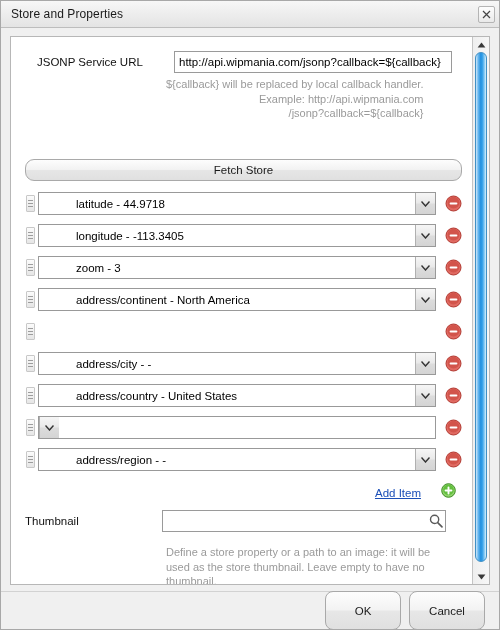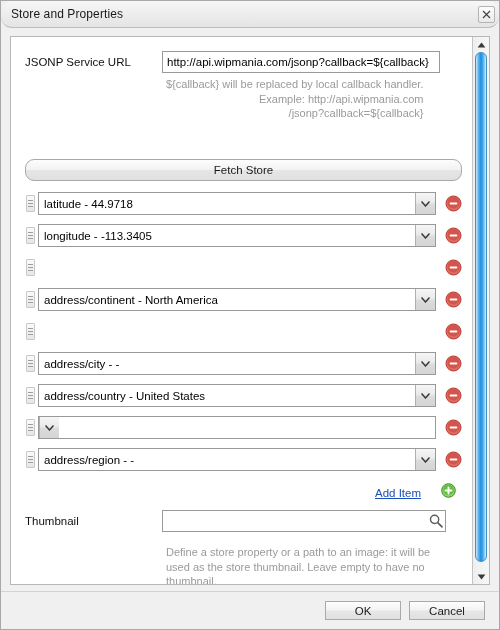--- a/index.html
+++ b/index.html
@@ -23,21 +23,20 @@
   #titlebar {
     height: 27px;
     box-sizing: border-box;
     background: linear-gradient(to bottom, #f7f7f7 0%, #ededed 50%, #e4e4e4 100%);
     border-bottom: 1px solid #bdbdbd;
     display: flex;
     align-items: center;
     padding: 0 4px 0 10px;
     position: relative;
     flex: none;
-    border-radius: 11px;
   }
   #title-text {
     font-size: 12px;
     color: #1a1a1a;
     letter-spacing: .1px;
   }
   #close-btn {
     margin-left: auto;
     width: 17px; height: 17px;
     box-sizing: border-box;
@@ -63,21 +62,21 @@
     box-sizing: border-box;
     background: #fff;
     border: 1px solid #b7b7b7;
     position: relative;
     overflow: hidden;
     display: flex;
   }
   #content {
     flex: 1 1 auto;
     box-sizing: border-box;
-    padding: 14px 0 0 0;
+    padding: 14px 0 0 12px;
     overflow: hidden;
     position: relative;
   }
   .label {
     font-size: 11.5px;
     color: #111;
     position: absolute;
     left: 14px;
   }
   
@@ -152,20 +151,21 @@
   }
   .combo-text {
     flex: 1 1 auto;
     display: flex;
     align-items: center;
     padding-left: 5px;
     font-size: 11.5px;
     color: #000;
     white-space: nowrap;
     overflow: hidden;
+    margin-left: 32px;
   }
   .combo-arrow {
     flex: none;
     width: 19px;
     border-left: 1px solid #b0b0b0;
     background: linear-gradient(to bottom, #f6f6f6 0%, #e9e9e9 48%, #dcdcdc 52%, #d4d4d4 100%);
     display: flex; align-items: center; justify-content: center;
     cursor: pointer;
   }
   .combo-arrow svg { display: block; }
@@ -249,24 +249,24 @@
     box-sizing: border-box;
     border-top: 1px solid #d2d2d2;
     background: #f0f0f0;
     display: flex;
     align-items: center;
     justify-content: flex-end;
     gap: 8px;
     padding: 0 14px;
   }
   .dlg-btn {
-    width: 76px; height: 19px;
+    width: 76px; height: 39px;
     box-sizing: border-box;
     border: 1px solid #a9a9a9;
-    border-radius: 0;
+    border-radius: 8px;
     background: linear-gradient(to bottom, #fdfdfd 0%, #f3f3f3 48%, #e7e7e7 52%, #e0e0e0 100%);
     font-family: "Liberation Sans", sans-serif;
     font-size: 11.5px;
     color: #1a1a1a;
     cursor: pointer;
   }
 </style>
 </head>
 <body>
 
@@ -344,20 +344,28 @@
                 </svg>
             </div>
           </div>
 
           <div class="prop-row">
             <div class="grip">
                 <i></i>
                 <i></i>
                 <i></i>
               </div>
+            <div class="combo">
+              <div class="combo-text">zoom - 3</div>
+              <div class="combo-arrow">
+                <svg width="9" height="6" viewBox="0 0 9 6">
+                    <path d="M0.5 0.5 L4.5 5 L8.5 0.5" stroke="#333" stroke-width="1.4" fill="none"></path>
+                  </svg>
+              </div>
+            </div>
             <div class="remove-btn">
               <svg width="17" height="17" viewBox="0 0 17 17">
                   <circle cx="8.5" cy="8.5" r="7.5" fill="#e06a62" stroke="#b23a32" stroke-width="1"></circle>
                   <circle cx="8.5" cy="7.6" r="5.9" fill="#d2544b"></circle>
                   <rect x="4.6" y="7.6" width="7.8" height="2" rx="1" fill="#fff"></rect>
                 </svg>
             </div>
           </div>
 
           <div class="prop-row">

